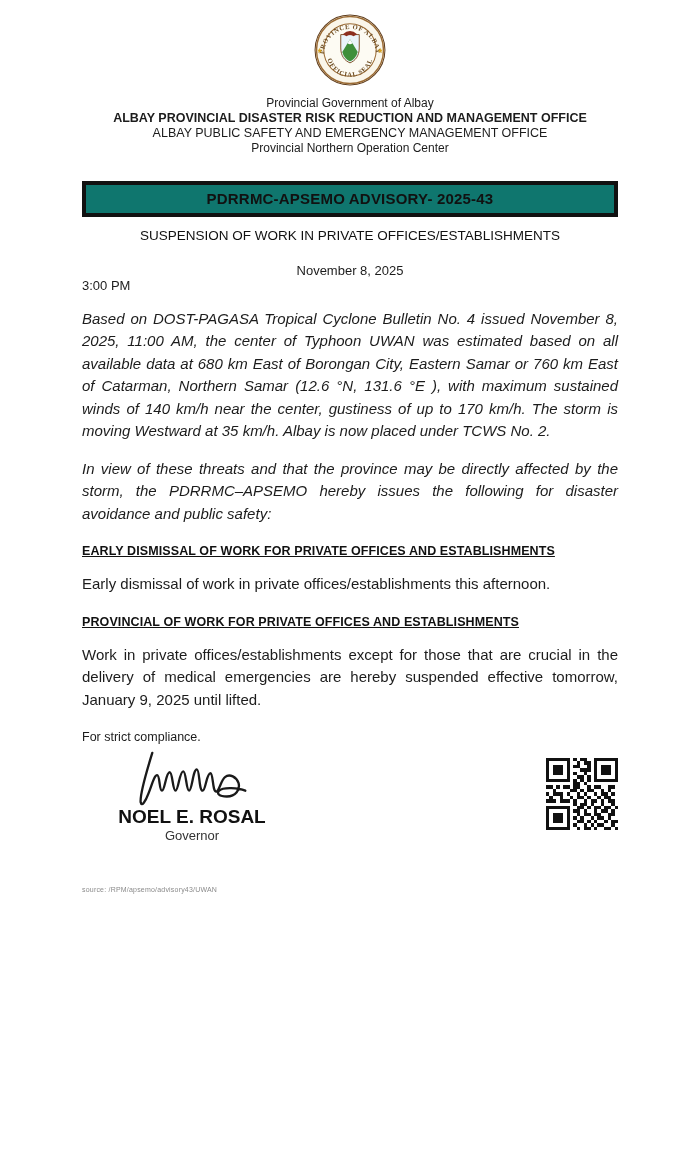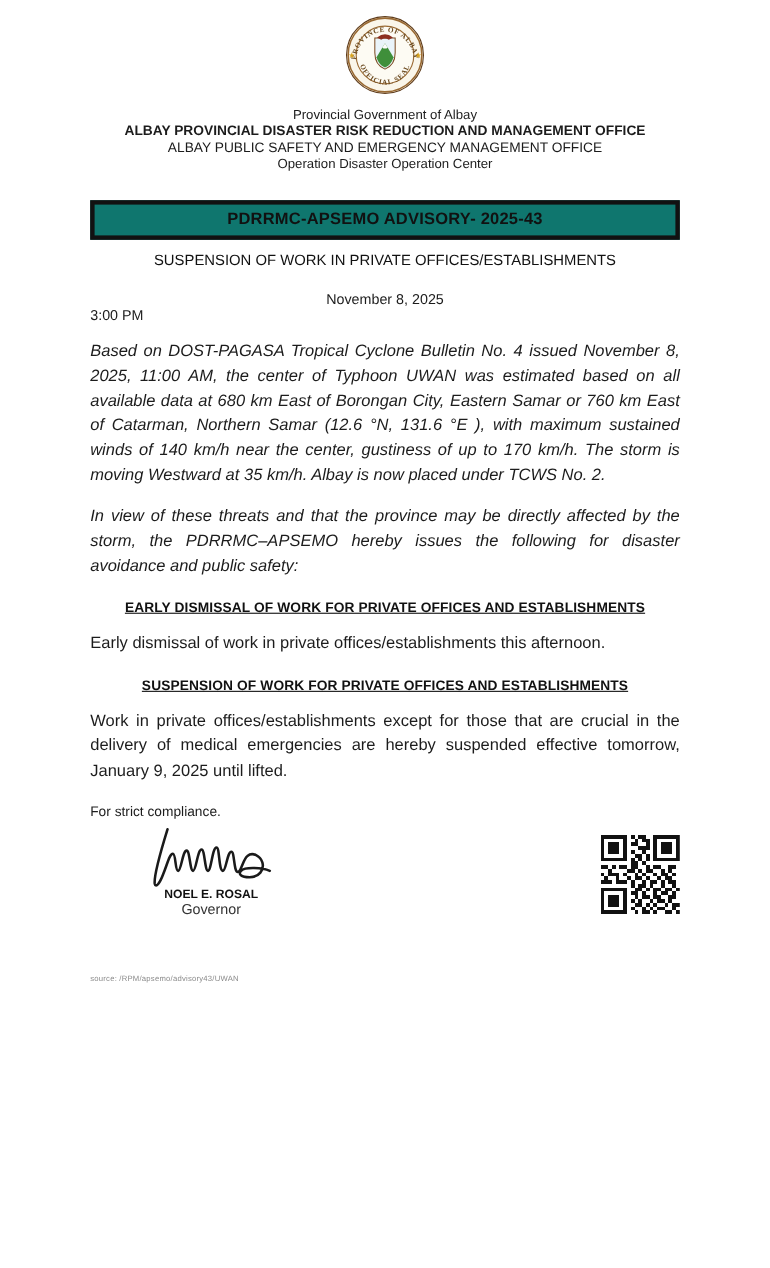--- a/index.html
+++ b/index.html
@@ -38,29 +38,29 @@
   
   .subtitle { margin-top:11px; text-align:center; font-size:13.5px; font-weight:normal; color:#111; }
   .adv-date { margin-top:20px; text-align:center; font-size:13px; }
   .adv-time { text-align:left; font-size:13px; }
 
   
   .para { margin-top:15px; font-size:15px; line-height:1.5; text-align:justify; }
   .para.italic { font-style:italic; }
   .section-heading {
     margin-top:19px; font-size:12.5px; font-weight:bold;
-    text-decoration:underline; letter-spacing:0.1px; color:#111;text-align:center;
+    text-decoration:underline; letter-spacing:0.1px; color:#111;
   }
   .closing { margin-top:19px; font-size:12.5px; }
 
   
   .sig-row { position:relative; margin-top:6px; height:118px; }
   .sig-block { position:absolute; left:28px; top:0; width:164px; text-align:center; }
   .sig-scribble { display:block; margin:0 auto; }
-  .sig-name { font-size:11px; font-weight:bold; color:#111; margin-top:-6px; }
+  .sig-name { font-size:19px; font-weight:bold; color:#111; margin-top:-6px; }
   .sig-title { font-size:13px; color:#333; }
   .qr { position:absolute; right:0; top:8px; width:72px; height:72px; }
   .qr svg { width:100%; height:100%; shape-rendering:crispEdges; }
 
   
   .source-line { margin-top:18px; font-size:7px; color:#8a8a8a; letter-spacing:0.2px; }
 </style>
 </head>
 <body>
 
@@ -88,38 +88,38 @@
         <path d="M28.5,38 L36,25.5 L43.5,38 c-1.5,5 -4,7.6 -7.5,9 c-3.5,-1.4 -6,-4 -7.5,-9 z" fill="#3f8f3a"></path>
         <path d="M33.6,29.5 L36,25.5 L38.4,29.5 Q36,31.2 33.6,29.5 z" fill="#fdfdfd"></path>
         <path d="M29,20.6 Q36,14.6 43,20.6 L39.4,22.6 Q36,20.2 32.6,22.6 z" fill="#8d2f1f"></path>
       </svg>
     </div>
 
     <div class="letterhead">
       <div class="lh-line1">Provincial Government of Albay</div>
       <div class="lh-line2">ALBAY PROVINCIAL DISASTER RISK REDUCTION AND MANAGEMENT OFFICE</div>
       <div class="lh-line3">ALBAY PUBLIC SAFETY AND EMERGENCY MANAGEMENT OFFICE</div>
-      <div class="lh-line4">Operation Disaster Operation Center</div>
+      <div class="lh-line4">Provincial Northern Operation Center</div>
     </div>
 
     <div class="advisory-box">
       <div class="box-title">PDRRMC-APSEMO ADVISORY- 2025-43</div>
     </div>
 
     <div class="subtitle">SUSPENSION OF WORK IN PRIVATE OFFICES/ESTABLISHMENTS</div>
     <div class="adv-date">November 8, 2025</div>
     <div class="adv-time">3:00 PM</div>
 
     <p class="para italic">Based on DOST-PAGASA Tropical Cyclone Bulletin No. 4 issued November 8, 2025, 11:00 AM, the center of Typhoon UWAN was estimated based on all available data at 680 km East of Borongan City, Eastern Samar or 760 km East of Catarman, Northern Samar (12.6 °N, 131.6 °E ), with maximum sustained winds of 140 km/h near the center, gustiness of up to 170 km/h. The storm is moving Westward at 35 km/h.  Albay is now placed under TCWS No. 2.</p>
     <p class="para italic">In view of these threats and that the province may be directly affected by the storm, the PDRRMC–APSEMO hereby issues the following for disaster avoidance and public safety:</p>
 
     <div class="section-heading">EARLY DISMISSAL OF WORK FOR PRIVATE OFFICES AND ESTABLISHMENTS</div>
     <p class="para">Early dismissal of work in private offices/establishments this afternoon.</p>
 
-    <div class="section-heading">SUSPENSION OF WORK FOR PRIVATE OFFICES AND ESTABLISHMENTS</div>
+    <div class="section-heading">PROVINCIAL OF WORK FOR PRIVATE OFFICES AND ESTABLISHMENTS</div>
     <p class="para">Work in private offices/establishments except for those that are crucial in the delivery of medical emergencies are hereby suspended effective tomorrow, January 9, 2025 until lifted.</p>
 
     <p class="closing">For strict compliance.</p>
 
     <div class="sig-row">
       <div class="sig-block">
         <svg class="sig-scribble" width="132" height="62" viewBox="0 0 132 64">
           <path d="M25,3 C21,16 12,45 13,54 C14,59 18,53 21,45 C25,35 27,26 30,26 C33,26 32,42 35,42 C38,42 39,23 43,23 C46,23 46,42 49,42 C52,42 53,22 57,22 C60,22 60,42 63,42 C66,42 67,20 71,20 C74,20 73,42 77,42 C80,42 81,24 85,24 C88,24 87,43 91,43 C94,43 96,31 100,28 C105,24 112,28 114,34 C116,41 111,48 102,48 C94,48 91,45 94,42 C98,38 114,39 121,42" fill="none" stroke="#1a1a1a" stroke-width="2.4" stroke-linecap="round"></path>
         </svg>
         <div class="sig-name">NOEL E. ROSAL</div>

